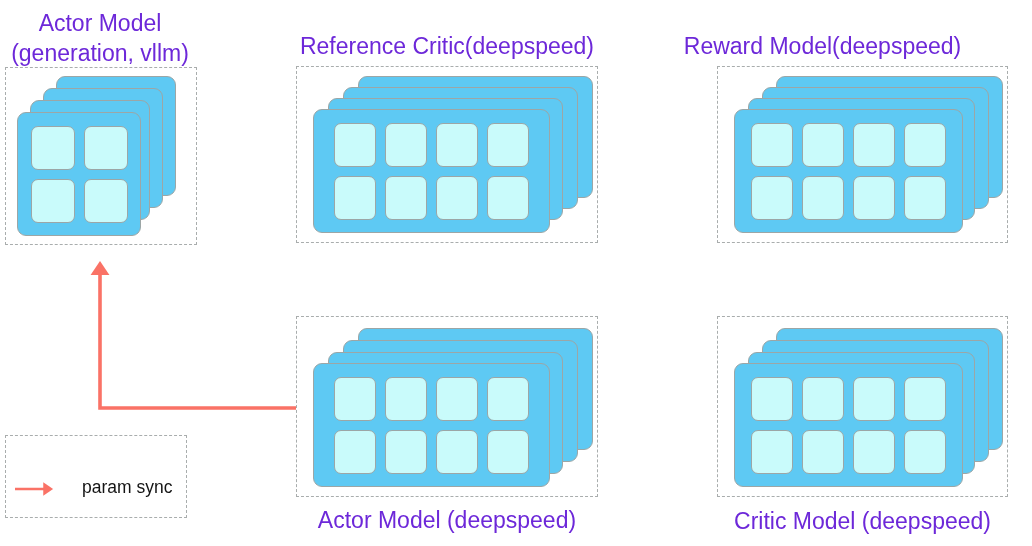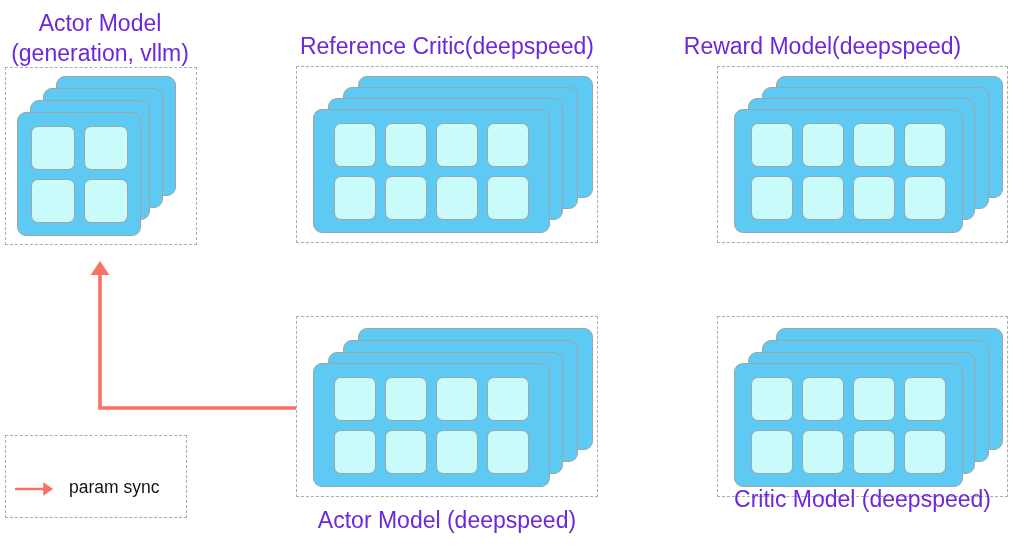--- a/index.html
+++ b/index.html
@@ -78,21 +78,21 @@
     left: 5px; top: 435px;
     width: 182px; height: 83px;
     box-sizing: border-box;
     border: 1.6px dashed #a9adad;
   }
   #legend-row {
     position: absolute;
     left: 14px; top: 479px;
     display: flex;
     align-items: center;
-    gap: 7px;
+    gap: 20px;
   }
   #legend-arrow { display: block; }
   #legend-label {
     font-size: 17.5px;
     color: #141414;
     line-height: 1;
     padding-bottom: 2px;
   }
 </style>
 </head>
@@ -190,21 +190,21 @@
       <div class="cell"></div>
       <div class="cell"></div>
       <div class="cell"></div>
       <div class="cell"></div>
       <div class="cell"></div>
       <div class="cell"></div>
       <div class="cell"></div>
     </div>
   </div>
 </div>
-<div class="caption" style="left:717px; top:484px; width:291px;">Critic Model (deepspeed)</div>
+<div class="caption" style="left:717px; top:506px; width:291px;">Critic Model (deepspeed)</div>
 
 <div id="legend-box"></div>
 <div id="legend-row">
   <svg id="legend-arrow" width="48" height="14" viewBox="0 0 48 14">
     <defs>
       <marker id="ah2" markerWidth="10" markerHeight="10" refX="2.6" refY="3" orient="auto" markerUnits="strokeWidth">
         <path d="M0,0.4 L0,5.6 L3.8,3 z" fill="#fa7266"></path>
       </marker>
     </defs>
     <path d="M1,7 L36,7" fill="none" stroke="#fa7266" stroke-width="2.6" marker-end="url(#ah2)"></path>

